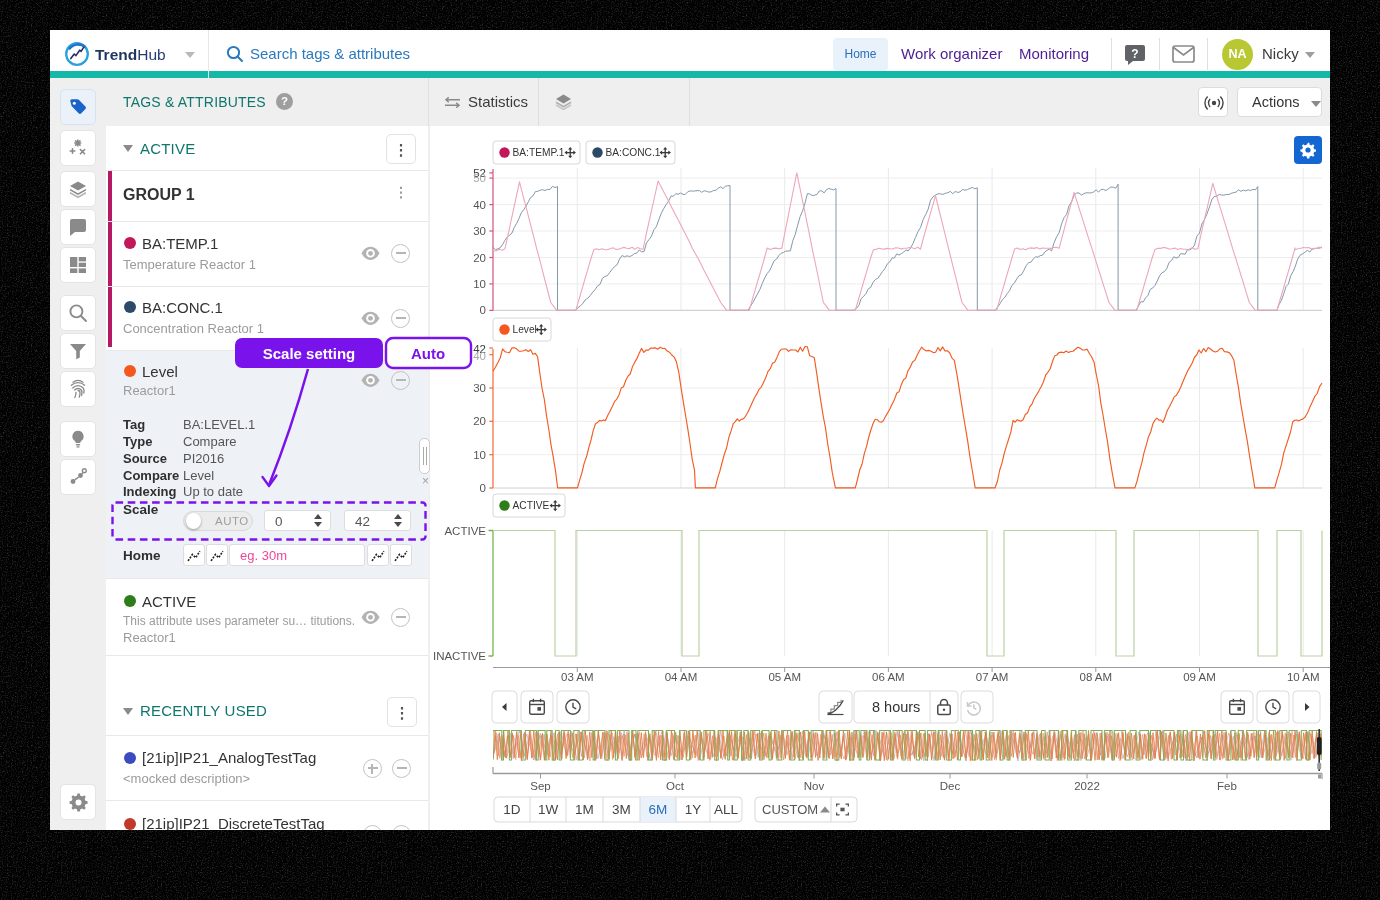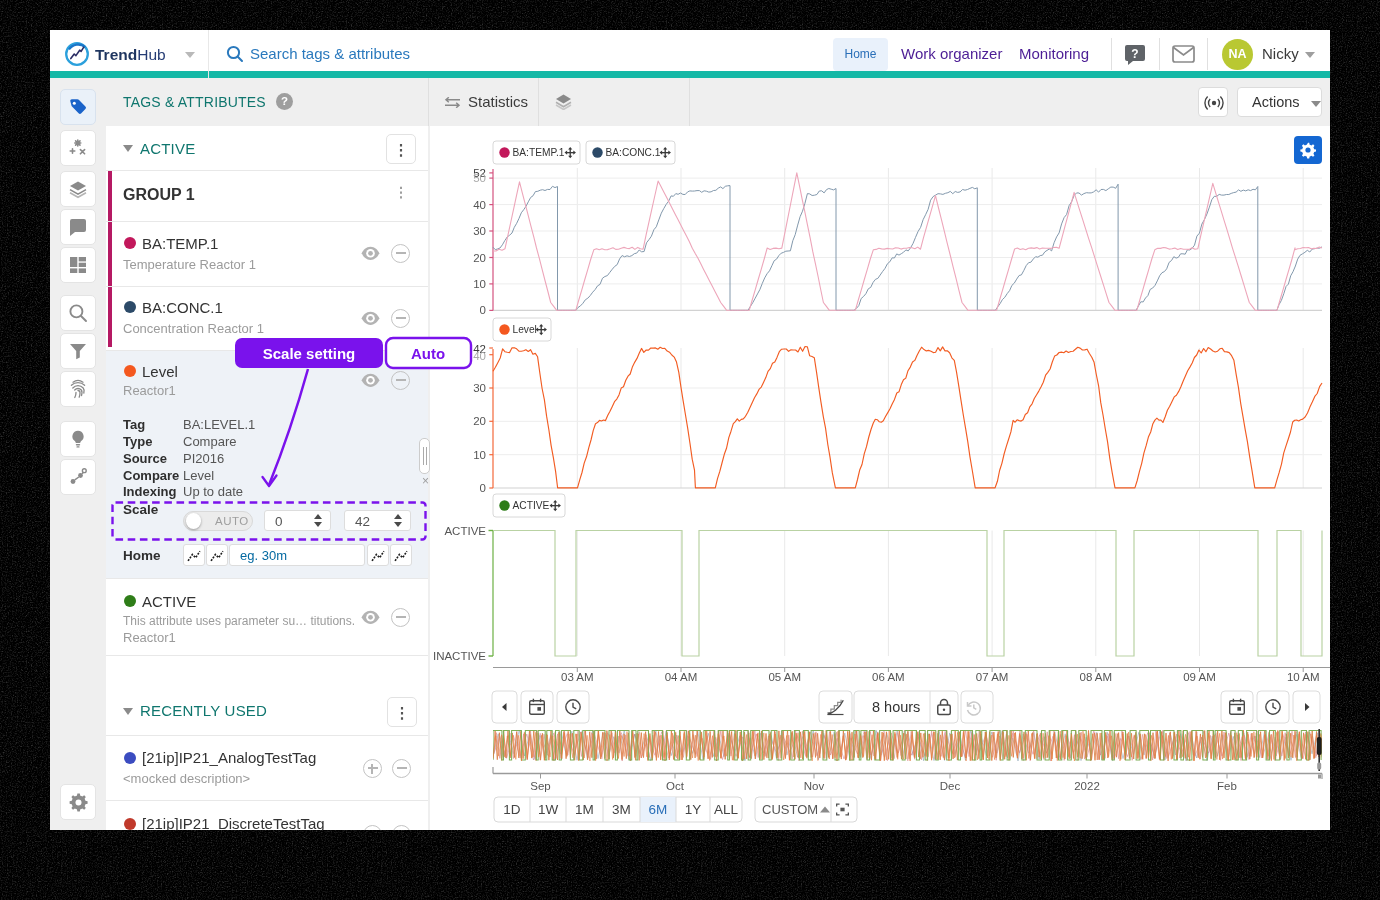--- a/index.html
+++ b/index.html
@@ -244,21 +244,21 @@
           <path d="MM6 1.5 H1.5 M3.5 -0.5 L1.5 1.5 L3.5 3.5" stroke-width="1.4"></path>
         </svg>
       </div>
       <div class="abs" style="left:100px;top:417.5px;width:22px;height:22px;background:#fff;border:1px solid #ddd;border-radius:3px;display:flex;align-items:center;justify-content:center;">
         <svg width="14" height="14" viewBox="0 0 13 13" fill="none" stroke="#1e1e1e" stroke-width="1.5">
           <path d="M1 12 L5 6 L8 9 L12 3" stroke-dasharray="1.8 1.2"></path>
           <path d="MM6.5 6 V1 M4.5 3 L6.5 1 L8.5 3" stroke-width="1.4"></path>
         </svg>
       </div>
       <div class="abs" style="left:123px;top:417.5px;width:136px;height:22px;background:#fff;border:1px solid #ddd;border-radius:3px;">
-        <div class="abs" style="left:10px;top:3px;font-size:13px;color:#0369a1;">eg. 30m</div>
+        <div class="abs" style="left:10px;top:3px;font-size:13px;color:#ec4899;">eg. 30m</div>
       </div>
       <div class="abs" style="left:261px;top:417.5px;width:22px;height:22px;background:#fff;border:1px solid #ddd;border-radius:3px;display:flex;align-items:center;justify-content:center;">
         <svg width="14" height="14" viewBox="0 0 13 13" fill="none" stroke="#1e1e1e" stroke-width="1.5">
           <path d="M1 12 L5 6 L8 9 L12 3" stroke-dasharray="1.8 1.2"></path>
           <path d="MM6.5 6 V1 M4.5 3 L6.5 1 L8.5 3" stroke-width="1.4"></path>
         </svg>
       </div>
       <div class="abs" style="left:284px;top:417.5px;width:22px;height:22px;background:#fff;border:1px solid #ddd;border-radius:3px;display:flex;align-items:center;justify-content:center;">
         <svg width="14" height="14" viewBox="0 0 13 13" fill="none" stroke="#1e1e1e" stroke-width="1.5">
           <path d="M1 12 L5 6 L8 9 L12 3" stroke-dasharray="1.8 1.2"></path>

